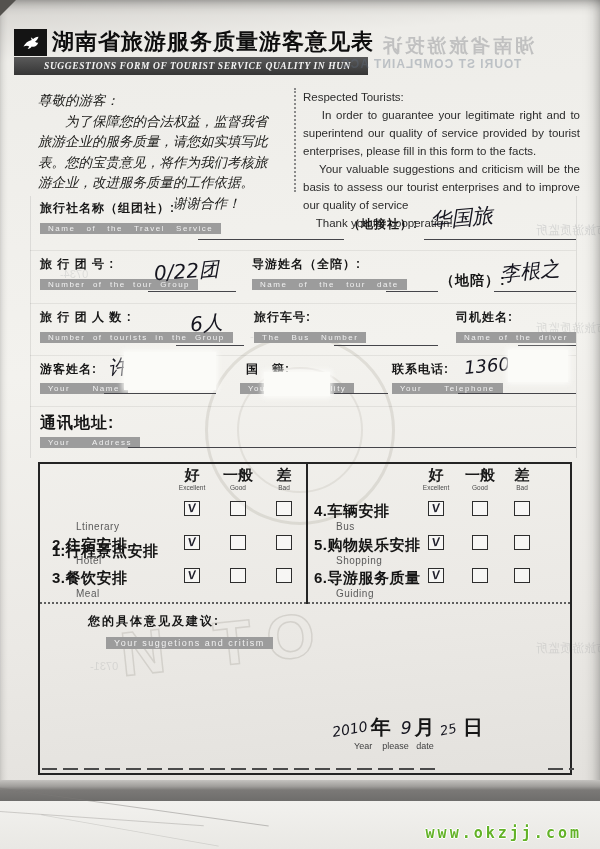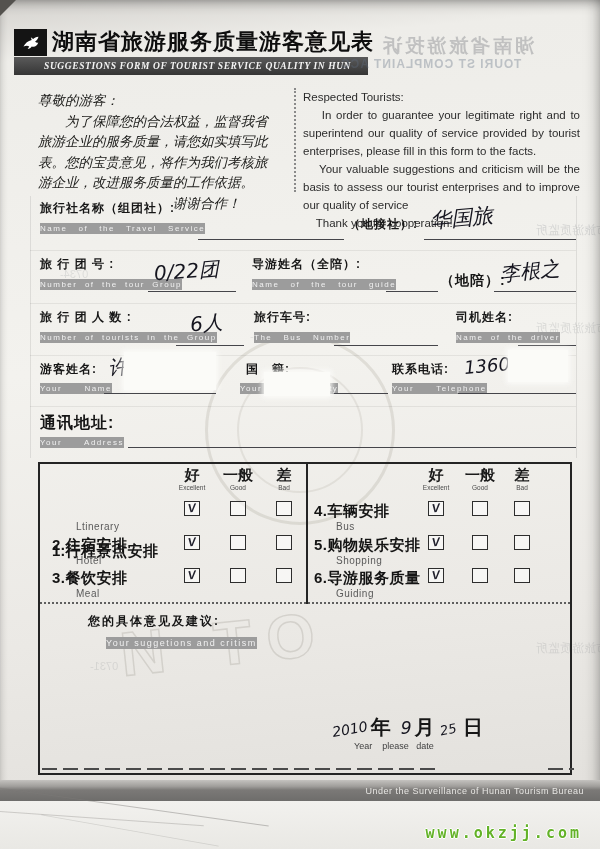--- a/index.html
+++ b/index.html
@@ -5,21 +5,21 @@
   * { margin:0; padding:0; box-sizing:border-box; }
   html,body { width:600px; height:849px; background:#8f8d8a; font-family:"Liberation Sans",sans-serif; }
   #paper{
     position:relative; width:600px; height:849px; overflow:hidden;
     background:linear-gradient(175deg,#d4d2ce 0%,#eeede9 7%,#f3f2ee 42%,#ebe9e5 72%,#e0deda 100%);
     box-shadow: inset 0 8px 14px -8px rgba(0,0,0,.45), inset -10px 0 16px -10px rgba(0,0,0,.35), inset 6px 0 10px -8px rgba(0,0,0,.25);
     color:#1a1a1a;
   }
   .ab{position:absolute;}
   .b{font-weight:bold; font-size:12px; color:#161616; letter-spacing:1px; white-space:nowrap;}
-  .band{font-size:8px; letter-spacing:1.5px; color:#f1f1f1; background:#9c9c9c; padding:1px 0; white-space:pre; display:inline-block;}
+  .band{font-size:8px; letter-spacing:1.5px; color:#f1f1f1; background:#9c9c9c; padding:1px 8px; white-space:pre; display:inline-block;}
   .hand{font-style:italic; color:#15151f; font-family:"DejaVu Sans",sans-serif; white-space:nowrap;}
   .ul{border-bottom:1.6px solid #45454a;}
   .cbx{width:16px;height:15px;border:1.7px solid #2d2d2d;background:rgba(255,255,255,.55);display:flex;align-items:center;justify-content:center;}
   .ck{font-style:italic;font-weight:bold;font-size:12px;color:#20202c;transform:rotate(-6deg) translateY(-1px);}
   .il{font-size:15px;font-weight:600;color:#141414;letter-spacing:.5px;white-space:nowrap;}
   .ien{font-size:10px;color:#5a5a5a;letter-spacing:.5px;}
   .hcn{font-size:15px;font-weight:bold;text-align:center;width:44px;}
   .hen{font-size:6.5px;color:#4a4a4a;text-align:center;width:44px;}
   .mir{transform:scaleX(-1);white-space:nowrap;}
   .frule{height:1px;background:rgba(40,40,40,.08);}
@@ -82,21 +82,21 @@
   <div class="ab ul" style="left:198px;top:214px;width:146px;height:26px;"><span class="hand" style="font-size:18px;"></span></div>
   <div class="ab b" style="left:348px;top:216px;">（地接社）:</div>
   <div class="ab hand" style="left:430px;top:204px;font-size:21px;transform:rotate(-5deg);">华国旅</div>
   <div class="ab ul" style="left:424px;top:214px;width:152px;height:26px;"></div>
 
   <div class="ab b" style="left:40px;top:256px;">旅 行 团 号 :</div>
   <div class="ab band" style="left:40px;top:279px;">Number  of  the  tour  Group</div>
   <div class="ab hand" style="left:154px;top:258px;font-size:20px;transform:rotate(-4deg);">0/22团</div>
   <div class="ab ul" style="left:148px;top:264px;width:88px;height:28px;"></div>
   <div class="ab b" style="left:252px;top:256px;">导游姓名（全陪）:</div>
-  <div class="ab band" style="left:252px;top:279px;">Name   of   the   tour   guide</div>
+  <div class="ab band" style="left:252px;top:279px;">Name   of   the   tour   date</div>
   <div class="ab ul" style="left:386px;top:264px;width:52px;height:28px;"></div>
   <div class="ab b" style="left:440px;top:272px;font-size:14px;">（地陪）:</div>
   <div class="ab hand" style="left:500px;top:258px;font-size:20px;transform:rotate(-6deg);">李根之</div>
   <div class="ab ul" style="left:494px;top:264px;width:82px;height:28px;"></div>
 
   <div class="ab b" style="left:40px;top:309px;text-align:center;">旅 行 团 人 数 :</div>
   <div class="ab band" style="left:40px;top:332px;">Number  of  tourists  in  the  Group</div>
   <div class="ab hand" style="left:190px;top:310px;font-size:20px;transform:rotate(-5deg);">6人</div>
   <div class="ab ul" style="left:176px;top:316px;width:68px;height:30px;"></div>
   <div class="ab b" style="left:254px;top:309px;">旅行车号:</div>
@@ -223,21 +223,20 @@
     <span class="b" style="font-size:20px;margin-left:3px;">月</span>
     <span class="hand" style="font-size:13px;margin-left:5px;transform:rotate(-12deg);">25</span>
     <span class="b" style="font-size:20px;margin-left:6px;">日</span>
   </div>
   <div class="ab" style="left:354px;top:741px;font-size:9px;color:#3f3f3f;white-space:pre;">Year    please   date</div>
 
   <div class="ab dash" style="left:42px;top:768px;width:396px;"></div>
   <div class="ab dash" style="left:548px;top:768px;width:26px;"></div>
 
   <div class="ab" style="left:0;top:780px;width:600px;height:21px;background:linear-gradient(180deg,#c4c2bf 0%,#a09e9b 30%,#7b7977 48%,#6e6d6b 100%);"></div>
-  <div class="ab" style="left:0;top:786px;width:584px;text-align:right;font-size:9px;color:#e6e5e2;letter-spacing:.5px;">Under the Surveillance of Hunan Tourism Bureau</div>
 
   <div class="ab" style="left:0;top:801px;width:600px;height:48px;background:linear-gradient(180deg,#f2f1ee,#e9e8e4);"></div>
   <div class="ab crease" style="left:-10px;top:806px;width:280px;transform:rotate(8deg);"></div>
   <div class="ab crease" style="left:-6px;top:818px;width:210px;transform:rotate(4deg);opacity:.7;"></div>
   <div class="ab crease" style="left:40px;top:830px;width:180px;transform:rotate(10deg);opacity:.5;"></div>
 
   <div class="ab" style="right:18px;top:824px;font-size:15px;font-weight:bold;letter-spacing:3px;color:#63b228;font-family:'DejaVu Sans Mono',monospace;text-shadow:1px 0 #fff,-1px 0 #fff,0 1px #fff,0 -1px #fff;" title="www.okzjj.com">www.okzjj.com</div>
 
 </div>
 

